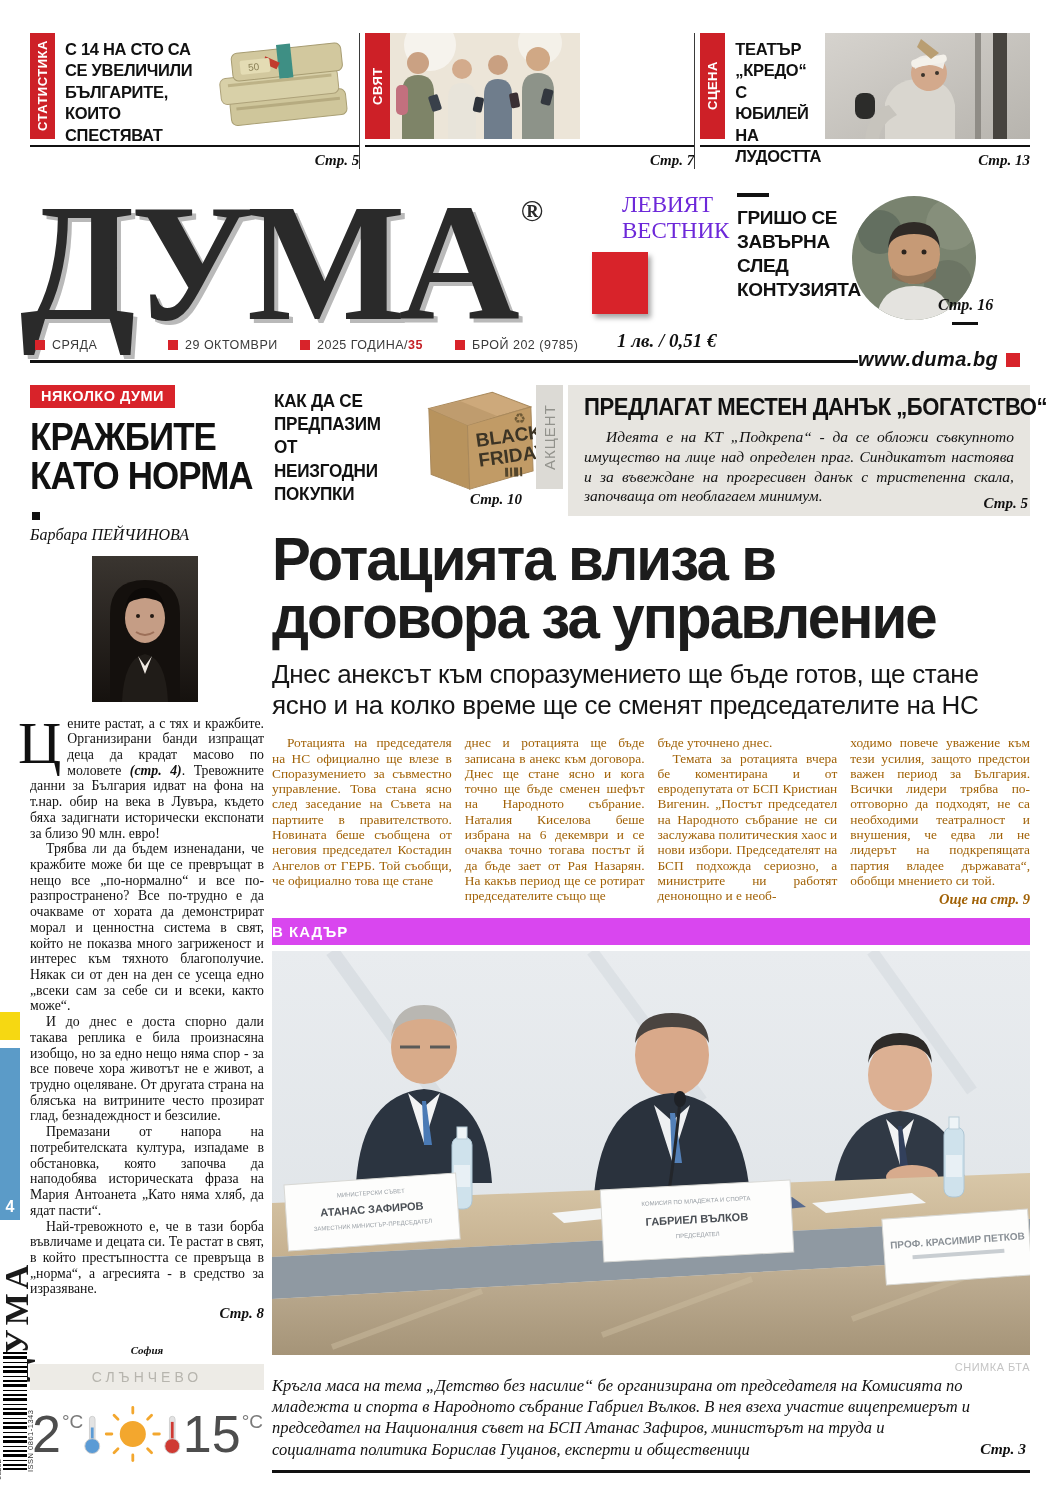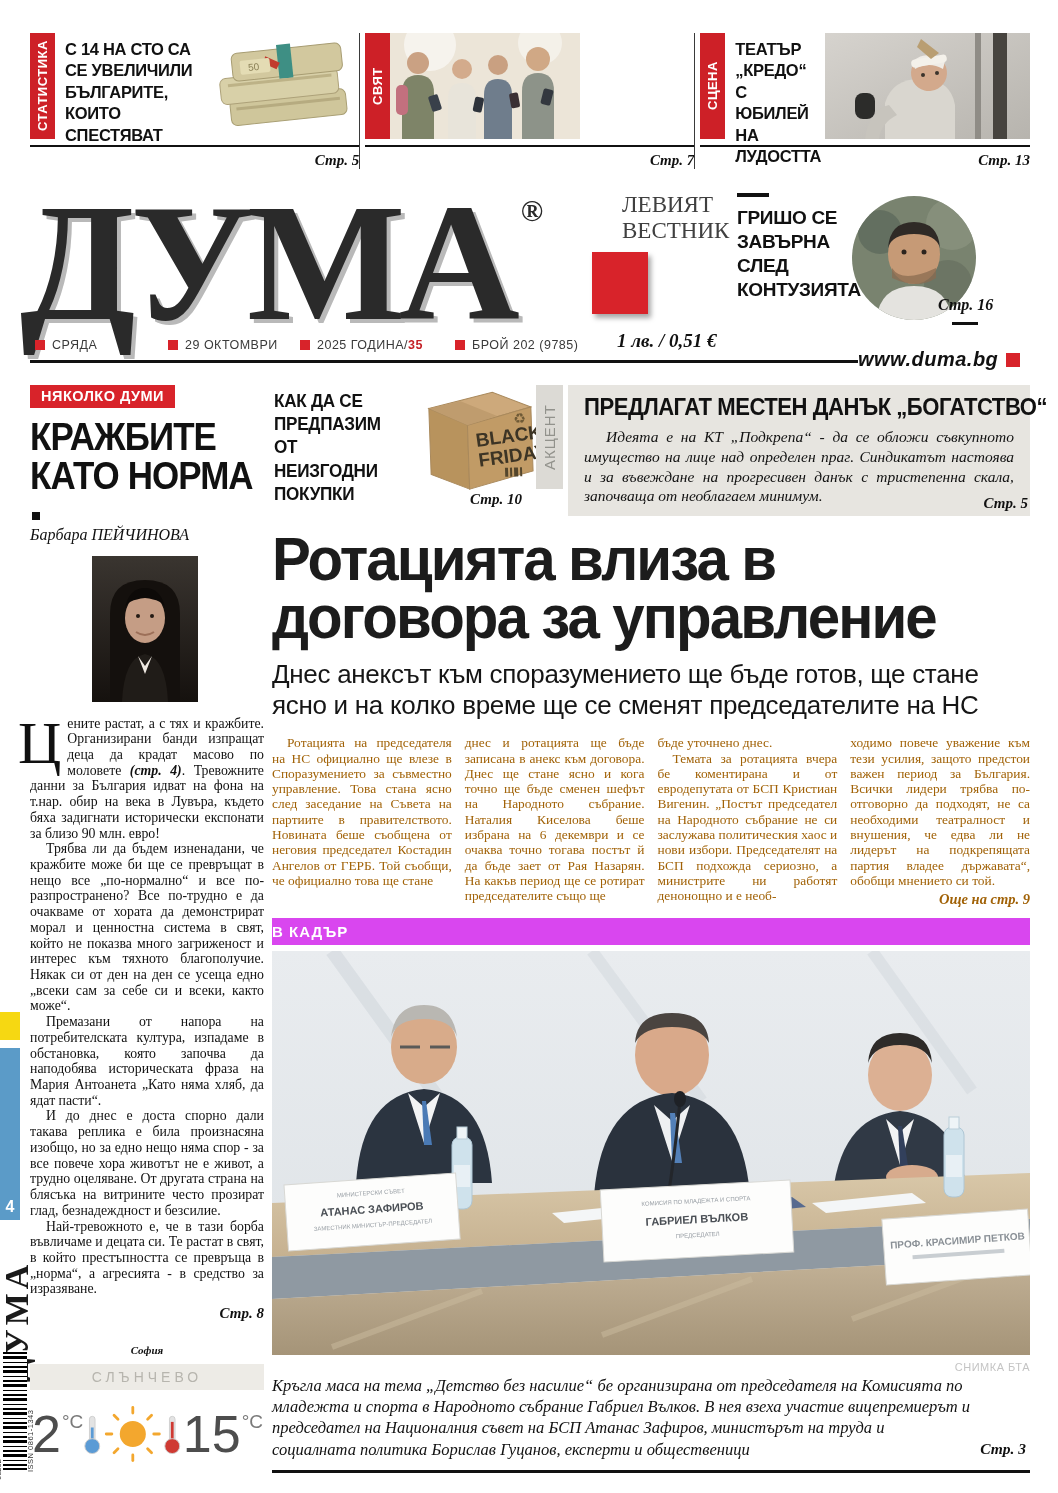--- a/index.html
+++ b/index.html
@@ -33,21 +33,21 @@
   .t-img{flex:none;height:106px;}
   .t-page{text-align:right;font-family:"Liberation Serif",serif;font-style:italic;font-weight:bold;
           font-size:15px;padding-top:5px;}
 
   
   .logo{left:20px;top:178px;font-family:"Liberation Serif",serif;font-weight:bold;font-size:168px;
         line-height:1;letter-spacing:-7px;color:#2a2a2a;text-shadow:4px 4px 0 #b9b9b9;}
   .logo .reg{font-size:30px;position:relative;top:-98px;left:8px;letter-spacing:0;text-shadow:none;}
   .red-dot{left:592px;top:252px;width:56px;height:62px;background:#d8232a;box-shadow:3px 4px 5px rgba(0,0,0,.35);}
   .tagline{left:622px;top:192px;width:112px;font-family:"Liberation Serif",serif;font-size:23px;
-           line-height:1.15;color:#404040;}
+           line-height:1.15;color:#6d28d9;}
   .price{left:617px;top:330px;font-family:"Liberation Serif",serif;font-style:italic;font-weight:bold;font-size:19px;}
   .grisho-dash{left:737px;top:193px;width:32px;height:4px;background:#111;}
   .grisho-head{left:737px;top:206px;width:128px;font-weight:bold;font-size:19px;line-height:1.26;letter-spacing:-.3px;}
   .grisho-photo{left:852px;top:196px;width:124px;height:124px;border-radius:50%;overflow:hidden;}
   .grisho-page{left:938px;top:296px;font-family:"Liberation Serif",serif;font-style:italic;font-weight:bold;font-size:16px;}
   .grisho-dash2{left:952px;top:322px;width:26px;height:3px;background:#111;}
   .dateline .d-item{position:absolute;top:338px;font-size:12.5px;color:#3a3a3a;letter-spacing:.5px;white-space:nowrap;}
   .d-item .sq{display:inline-block;width:10px;height:10px;background:#d8232a;margin-right:7px;vertical-align:-1px;}
   .d-red{color:#c41f25;font-weight:bold;}
   .mast-line{left:30px;top:360px;width:828px;height:3px;background:#111;}
@@ -265,22 +265,22 @@
       <path d="M33 52 q4-20 20-20 t20 20 q-2-8-20-10 -18 2-20 10z" fill="#0d0a08"></path>
       <circle cx="46" cy="60" r="2" fill="#241a14"></circle>
         <circle cx="60" cy="60" r="2" fill="#241a14"></circle>
       <path d="M44 76 q9 6 18 0" stroke="#9c6f58" stroke-width="2" fill="none"></path>
       <path d="M30 146 q2-44 23-48 q21 4 23 48z" fill="#201c18"></path>
       <path d="M46 100 l7 10 7-10 -7 18z" fill="#efe9e2"></path>
     </svg>
     <div class="op-body">
       <p class="first"><span class="dropcap">Ц</span><span>ените растат, а с тях и кражбите. Организирани банди изпращат деца да крадат масово по моловете </span><b><i><span>(стр. 4)</span></i></b><span>. Тревожните данни за България идват на фона на т.нар. обир на века в Лувъра, където бяха задигнати исторически експонати за близо 90 млн. евро!</span></p>
       <p>Трябва ли да бъдем изненадани, че кражбите може би ще се превръщат в нещо все „по-нормално“ и все по-разпространено? Все по-трудно е да очакваме от хората да демонстрират морал и ценностна система в свят, който не показва много загриженост и интерес към тяхното благополучие. Някак си от ден на ден се усеща едно „всеки сам за себе си и всеки, както може“.</p>
+      <p>И до днес е доста спорно дали такава реплика е била произнасяна изобщо, но за едно нещо няма спор - за все повече хора животът не е живот, а трудно оцеляване. От другата страна на блясъка на витрините често прозират глад, безнадеждност и безсилие.</p>
       <p>Премазани от напора на потребителската култура, изпадаме в обстановка, която започва да наподобява историческата фраза на Мария Антоанета „Като няма хляб, да ядат пасти“.</p>
-      <p>И до днес е доста спорно дали такава реплика е била произнасяна изобщо, но за едно нещо няма спор - за все повече хора животът не е живот, а трудно оцеляване. От другата страна на блясъка на витрините често прозират глад, безнадеждност и безсилие.</p>
       <p>Най-тревожното е, че в тази борба въвличаме и децата си. Те растат в свят, в който престъпността се превръща в „норма“, а агресията - в средство за изразяване.</p>
     </div>
     <div class="op-page">Стр. 8</div>
 
     <div class="weather">
       <div class="w-city">София</div>
       <div class="w-cond">СЛЪНЧЕВО</div>
       <div class="w-row">
         <span><span class="temp">2</span><span class="deg">°C</span></span>
         <svg width="22" height="46" viewBox="0 0 22 46">

